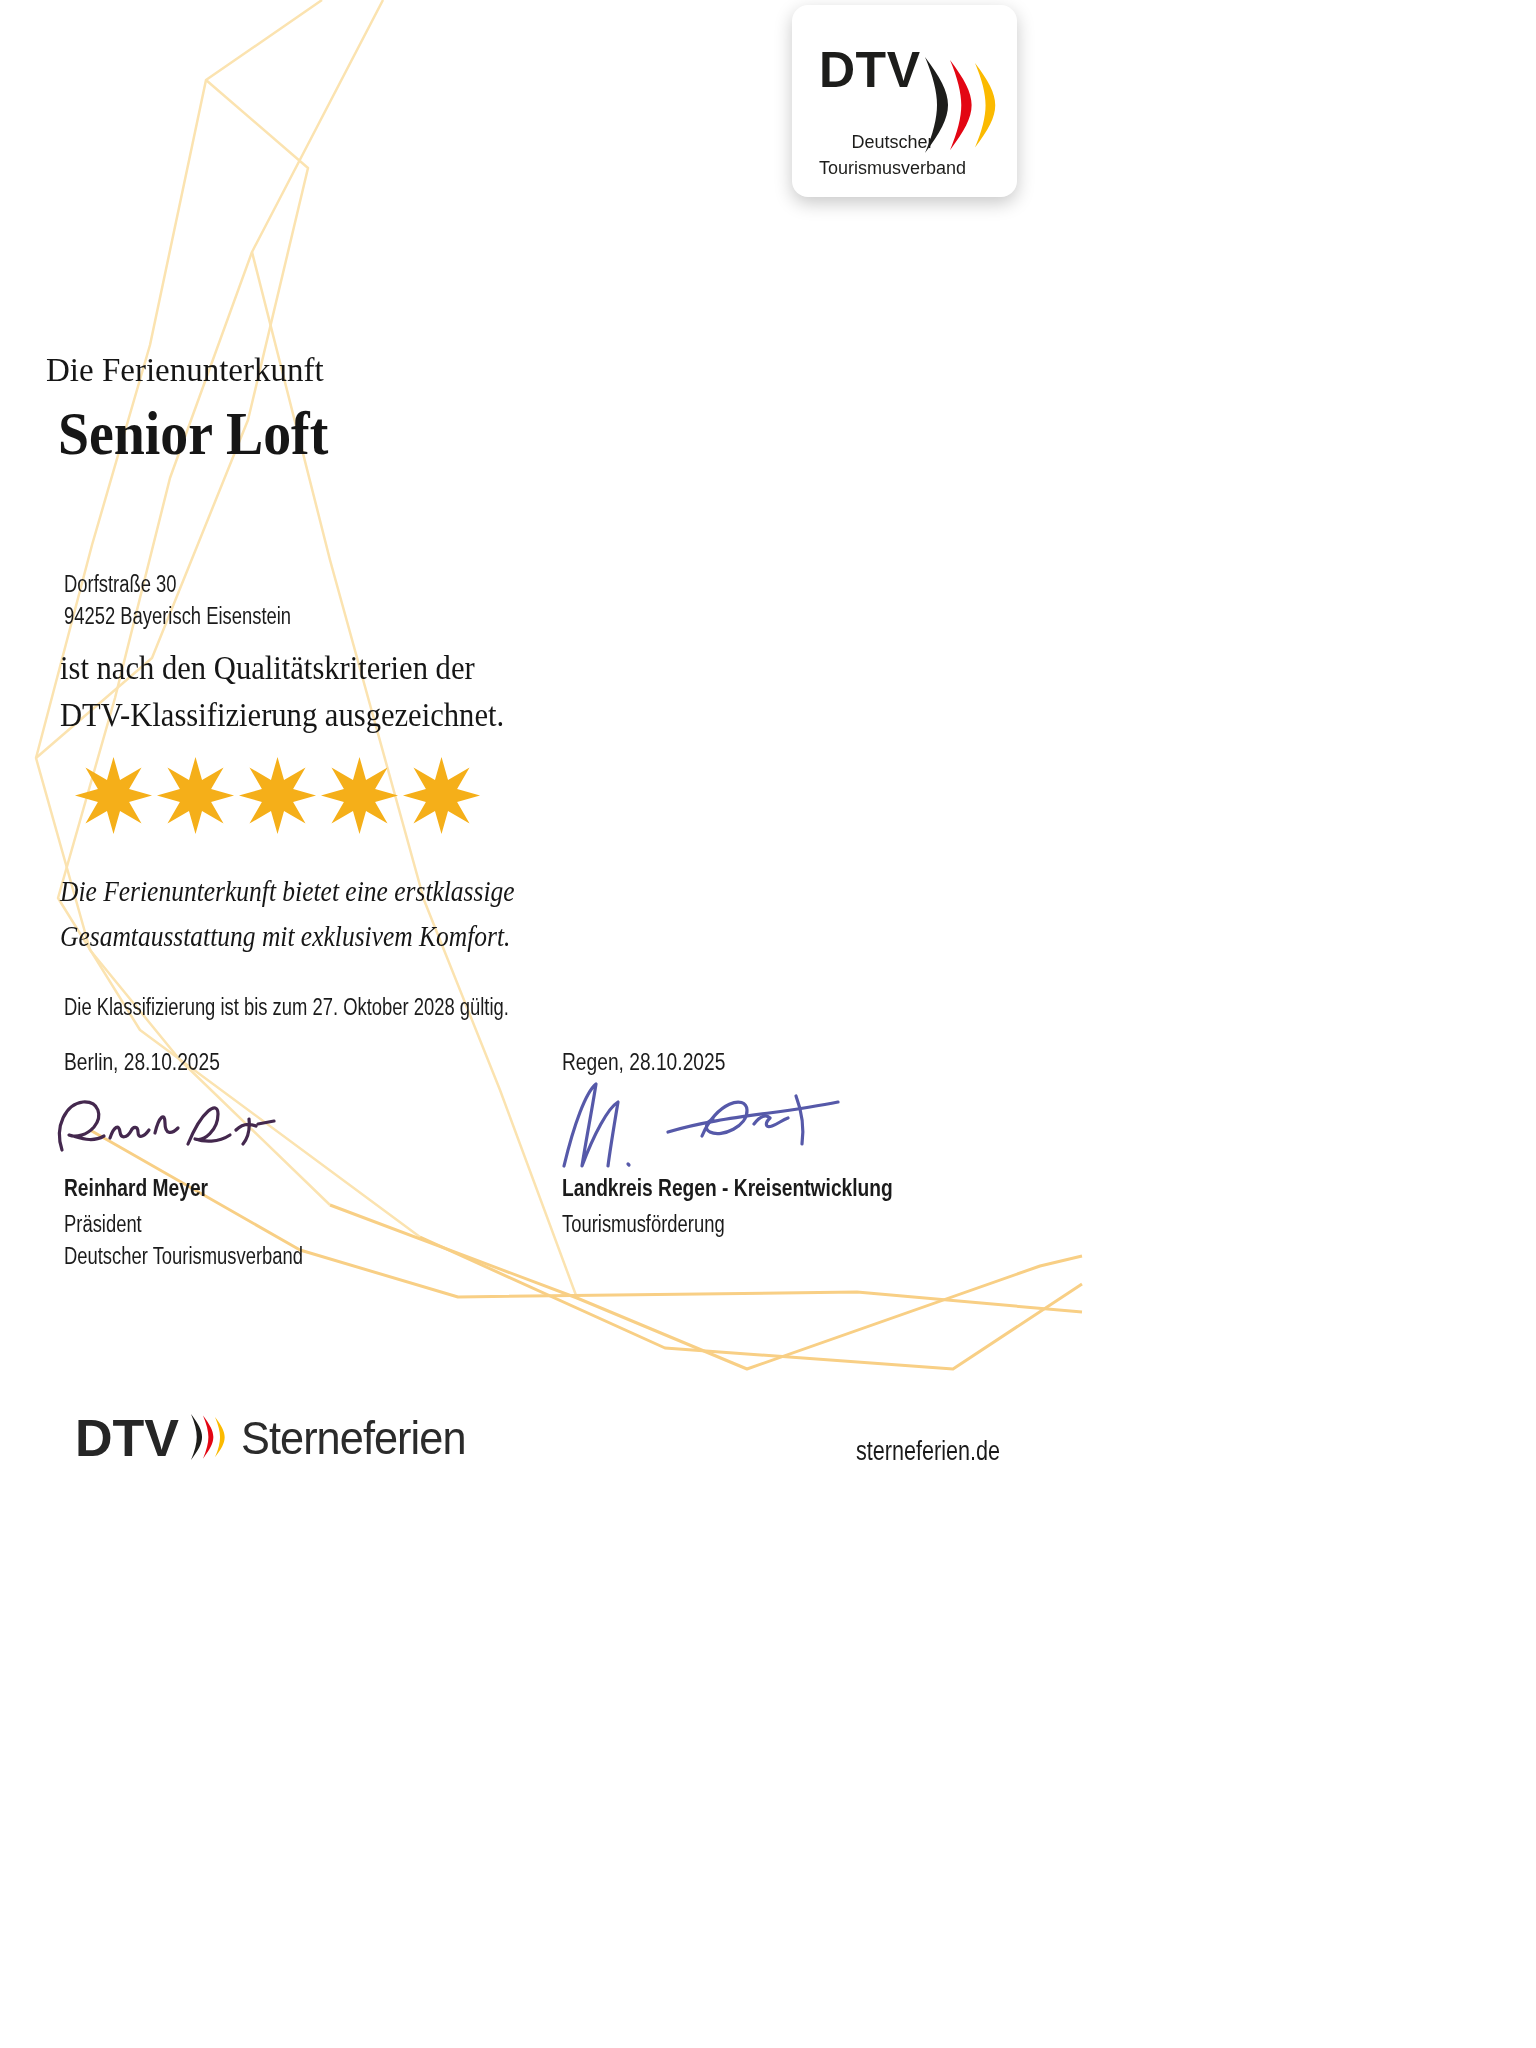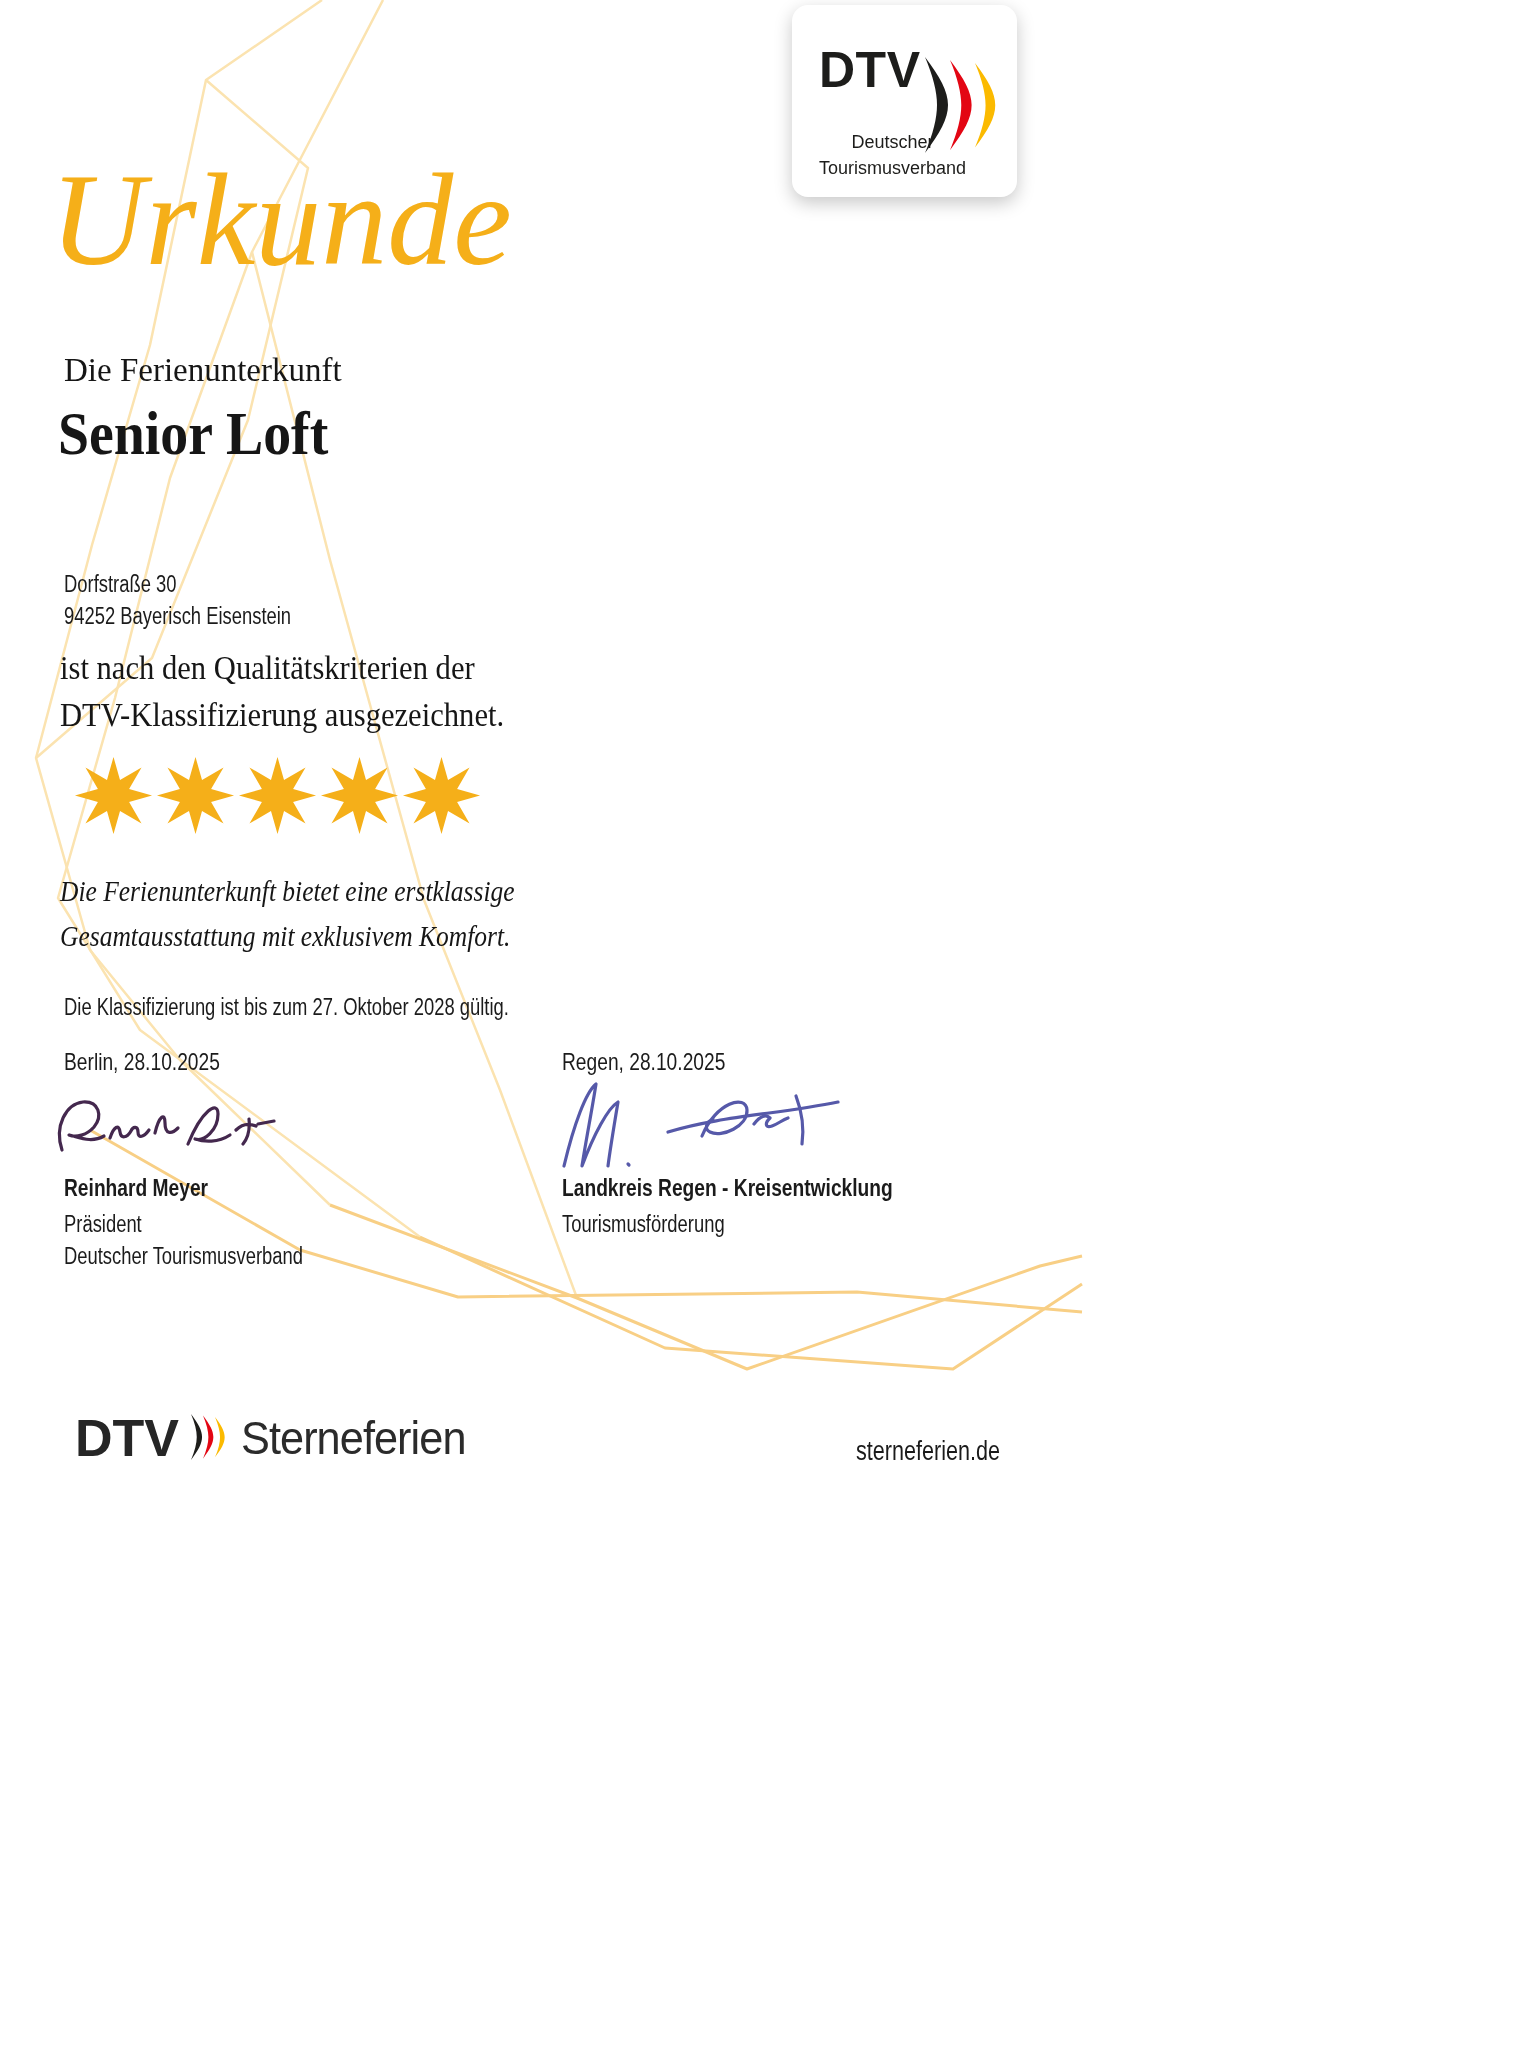--- a/index.html
+++ b/index.html
@@ -22,21 +22,21 @@
   .cv-k{fill:var(--dtv-black,#1D1D1B);} .cv-r{fill:var(--dtv-red,#E30613);} .cv-g{fill:var(--chevron-gold,#FBBA00);}
 
   .serif{font-family:"Liberation Serif","DejaVu Serif",serif;}
   .sx90{transform:scaleX(.90);transform-origin:0 0;}
   .sx85{transform:scaleX(.85);transform-origin:0 0;}
   .cond{font-family:"Liberation Sans",sans-serif;color:var(--sans-ink,#1B1B1B);
     transform:scaleX(.80);transform-origin:0 0;}
 
   .title{position:absolute;left:50px;top:154px;margin:0;font-style:italic;font-weight:400;
     font-size:132px;line-height:1;color:var(--gold,#F5AF19);}
-  .intro{position:absolute;left:64px;top:352px;font-size:33px;}
+  .intro{position:absolute;left:46px;top:352px;font-size:33px;}
   .prop-name{position:absolute;left:58px;top:398px;font-size:62px;font-weight:700;}
   .address{position:absolute;left:64px;top:568px;font-size:23px;line-height:32px;}
   .statement{position:absolute;left:60px;top:644px;font-size:34px;line-height:47px;}
   .stars{position:absolute;left:74px;top:756px;display:flex;gap:3px;}
   .star polygon{fill:var(--gold,#F5AF19);}
   .description{position:absolute;left:60px;top:868px;font-size:30px;line-height:45px;font-style:italic;}
   .validity{position:absolute;left:64px;top:994px;font-size:23px;}
   .pd-left{position:absolute;left:64px;top:1048px;font-size:24px;}
   .pd-right{position:absolute;left:562px;top:1048px;font-size:24px;}
 
@@ -79,21 +79,20 @@
       <path class="cv-k" d="M0,0 C15,20 23,34 23,48 C23,62 15,76 0,96 C8,77 12,61 12,48 C12,35 8,19 0,0 Z"></path>
       <path class="cv-r" transform="translate(25,3) scale(0.94)" d="M0,0 C15,20 23,34 23,48 C23,62 15,76 0,96 C8,77 12,61 12,48 C12,35 8,19 0,0 Z"></path>
       <path class="cv-g" transform="translate(50,6) scale(0.88)" d="M0,0 C15,20 23,34 23,48 C23,62 15,76 0,96 C8,77 12,61 12,48 C12,35 8,19 0,0 Z"></path>
     </svg>
     <div class="logo-sub">
       <div>Deutscher</div>
       <div>Tourismusverband</div>
     </div>
   </div>
 
-  <h1 class="title serif">Urkunde</h1>
 
   <div class="intro serif">Die Ferienunterkunft</div>
   <div class="prop-name serif sx90">Senior Loft</div>
 
   <div class="address cond">
     <div>Dorfstraße 30</div>
     <div>94252 Bayerisch Eisenstein</div>
   </div>
 
   <div class="statement serif sx90">

